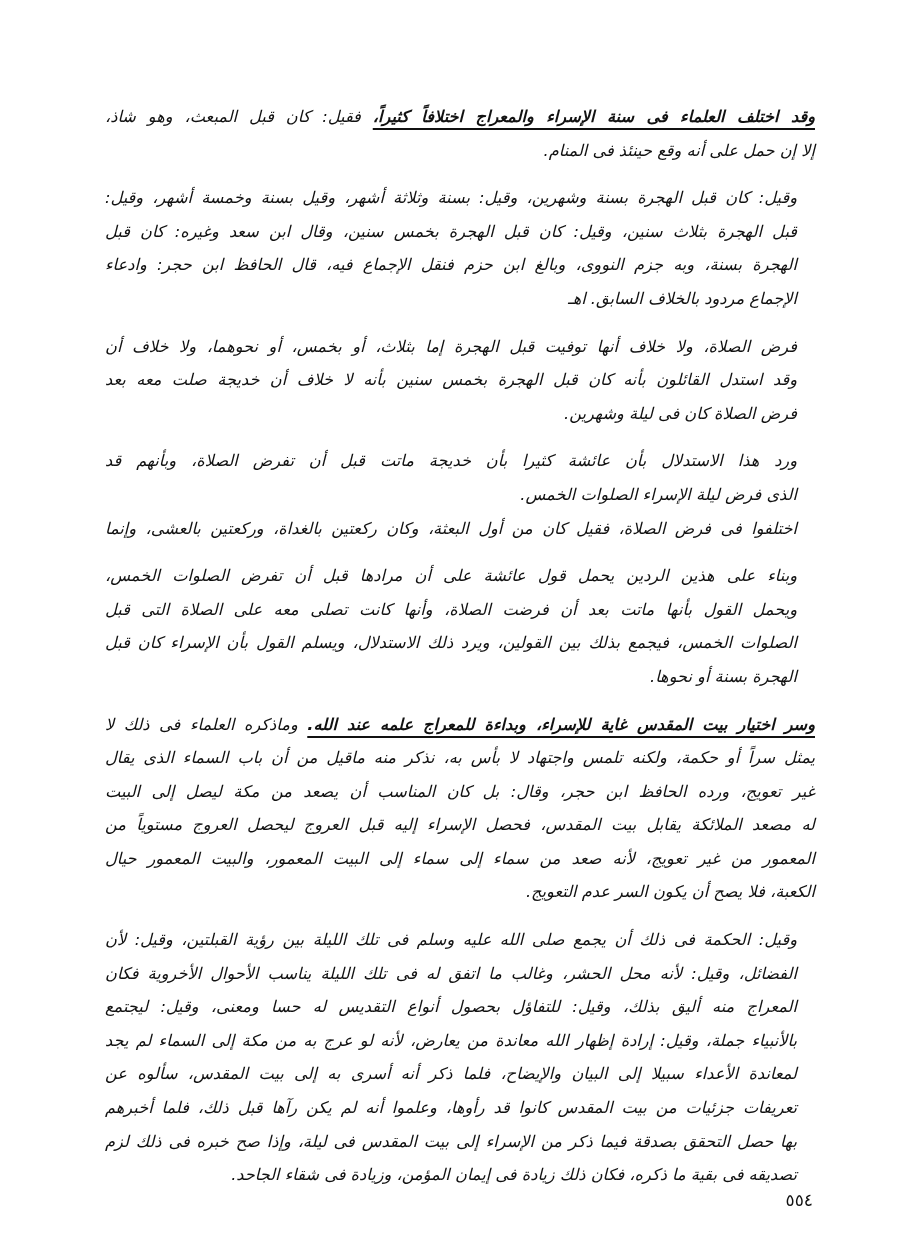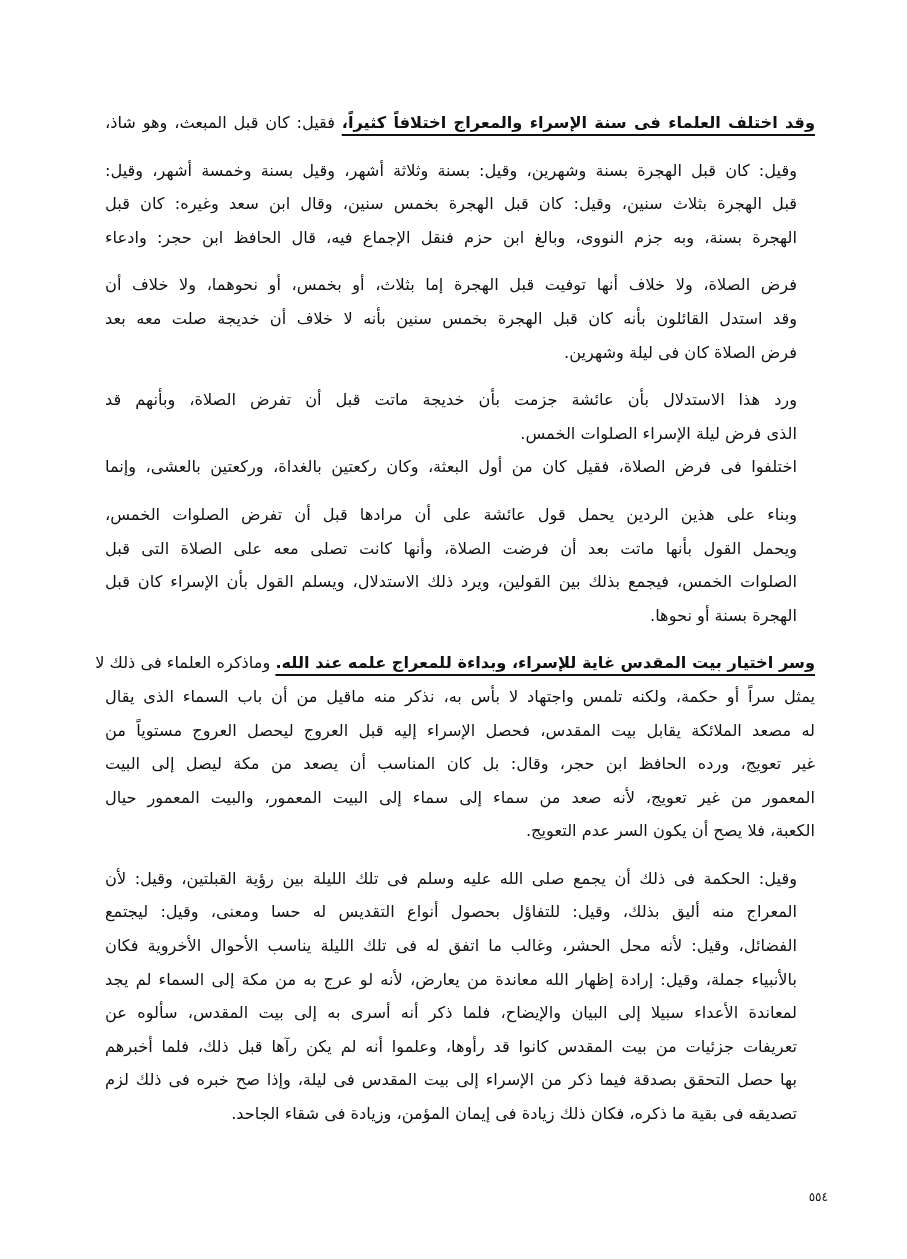--- a/index.html
+++ b/index.html
@@ -1,84 +1,86 @@
 <!DOCTYPE html>
 <html><head>
 <meta charset="utf-8">
 <style>
   html, body { margin: 0; padding: 0; background: #ffffff; }
   body {
     width: 907px; height: 1259px; position: relative; overflow: hidden;
     font-family: "DejaVu Sans", sans-serif; color: #111;
   }
   .page {
-    position: absolute; left: 105px; top: 106px; width: 710px;
+    position: absolute; left: 105px; top: 100px; width: 710px;
     direction: rtl; text-align: justify;
-    font-size: 16.2px; line-height: 33.6px;
+    font-size: 16.2px; line-height: 33.6px; font-style: italic;
   }
   .para { margin: 0 0 14px 0; text-indent: 18px; }
   .para.first { text-indent: 0; }
   .para .line { display: block; text-align: justify; text-align-last: justify; white-space: nowrap; }
   .para .line.last { text-align-last: right; }
   .heading {
     font-weight: bold; text-decoration: underline; text-underline-offset: 6px;
     text-decoration-thickness: 1.5px;
   }
   .page-number {
-    position: absolute; right: 79px; top: 1190px;
-    font-family: "DejaVu Sans", sans-serif; font-size: 12px; direction: rtl;
+    position: absolute; right: 94px; top: 1190px;
+    font-family: "DejaVu Sans", sans-serif; font-size: 17px; direction: rtl;
   }
 </style>
 </head>
 <body>
 
 <div class="page">
 
   <p class="para first">
     <span class="line"><span class="heading">وقد اختلف العلماء فى سنة الإسراء والمعراج اختلافاً كثيراً،</span><span> فقيل: كان قبل المبعث، وهو شاذ،</span></span>
+    <span class="line last">إلا إن حمل على أنه وقع حينئذ فى المنام.</span>
   </p>
 
   <p class="para">
     <span class="line">وقيل: كان قبل الهجرة بسنة وشهرين، وقيل: بسنة وثلاثة أشهر، وقيل بسنة وخمسة أشهر، وقيل:</span>
     <span class="line">قبل الهجرة بثلاث سنين، وقيل: كان قبل الهجرة بخمس سنين، وقال ابن سعد وغيره: كان قبل</span>
     <span class="line">الهجرة بسنة، وبه جزم النووى، وبالغ ابن حزم فنقل الإجماع فيه، قال الحافظ ابن حجر: وادعاء</span>
+    <span class="line last">الإجماع مردود بالخلاف السابق. اهـ</span>
   </p>
 
   <p class="para">
     <span class="line">فرض الصلاة، ولا خلاف أنها توفيت قبل الهجرة إما بثلاث، أو بخمس، أو نحوهما، ولا خلاف أن</span>
     <span class="line">وقد استدل القائلون بأنه كان قبل الهجرة بخمس سنين بأنه لا خلاف أن خديجة صلت معه بعد</span>
     <span class="line last">فرض الصلاة كان فى ليلة وشهرين.</span>
   </p>
 
   <p class="para">
-    <span class="line">ورد هذا الاستدلال بأن عائشة جزمت بأن خديجة ماتت قبل أن تفرض الصلاة، وبأنهم قد</span>
+    <span class="line">ورد هذا الاستدلال بأن عائشة كثيرا بأن خديجة ماتت قبل أن تفرض الصلاة، وبأنهم قد</span>
     <span class="line last">الذى فرض ليلة الإسراء الصلوات الخمس.</span>
     <span class="line">اختلفوا فى فرض الصلاة، فقيل كان من أول البعثة، وكان ركعتين بالغداة، وركعتين بالعشى، وإنما</span>
   </p>
 
   <p class="para">
     <span class="line">وبناء على هذين الردين يحمل قول عائشة على أن مرادها قبل أن تفرض الصلوات الخمس،</span>
     <span class="line">ويحمل القول بأنها ماتت بعد أن فرضت الصلاة، وأنها كانت تصلى معه على الصلاة التى قبل</span>
     <span class="line">الصلوات الخمس، فيجمع بذلك بين القولين، ويرد ذلك الاستدلال، ويسلم القول بأن الإسراء كان قبل</span>
     <span class="line last">الهجرة بسنة أو نحوها.</span>
   </p>
 
   <p class="para first">
     <span class="line"><span class="heading">وسر اختيار بيت المقدس غاية للإسراء، وبداءة للمعراج علمه عند الله.</span><span> وماذكره العلماء فى ذلك لا</span></span>
     <span class="line">يمثل سراً أو حكمة، ولكنه تلمس واجتهاد لا بأس به، نذكر منه ماقيل من أن باب السماء الذى يقال</span>
+    <span class="line">غير تعويج، ورده الحافظ ابن حجر، وقال: بل كان المناسب أن يصعد من مكة ليصل إلى البيت</span>
     <span class="line">له مصعد الملائكة يقابل بيت المقدس، فحصل الإسراء إليه قبل العروج ليحصل العروج مستوياً من</span>
-    <span class="line">غير تعويج، ورده الحافظ ابن حجر، وقال: بل كان المناسب أن يصعد من مكة ليصل إلى البيت</span>
     <span class="line">المعمور من غير تعويج، لأنه صعد من سماء إلى سماء إلى البيت المعمور، والبيت المعمور حيال</span>
     <span class="line last">الكعبة، فلا يصح أن يكون السر عدم التعويج.</span>
   </p>
 
   <p class="para">
     <span class="line">وقيل: الحكمة فى ذلك أن يجمع صلى الله عليه وسلم فى تلك الليلة بين رؤية القبلتين، وقيل: لأن</span>
+    <span class="line">الفضائل، وقيل: لأنه محل الحشر، وغالب ما اتفق له فى تلك الليلة يناسب الأحوال الأخروية فكان</span>
     <span class="line">المعراج منه أليق بذلك، وقيل: للتفاؤل بحصول أنواع التقديس له حسا ومعنى، وقيل: ليجتمع</span>
-    <span class="line">الفضائل، وقيل: لأنه محل الحشر، وغالب ما اتفق له فى تلك الليلة يناسب الأحوال الأخروية فكان</span>
     <span class="line">بالأنبياء جملة، وقيل: إرادة إظهار الله معاندة من يعارض، لأنه لو عرج به من مكة إلى السماء لم يجد</span>
     <span class="line">لمعاندة الأعداء سبيلا إلى البيان والإيضاح، فلما ذكر أنه أسرى به إلى بيت المقدس، سألوه عن</span>
     <span class="line">تعريفات جزئيات من بيت المقدس كانوا قد رأوها، وعلموا أنه لم يكن رآها قبل ذلك، فلما أخبرهم</span>
     <span class="line">بها حصل التحقق بصدقة فيما ذكر من الإسراء إلى بيت المقدس فى ليلة، وإذا صح خبره فى ذلك لزم</span>
     <span class="line last">تصديقه فى بقية ما ذكره، فكان ذلك زيادة فى إيمان المؤمن، وزيادة فى شقاء الجاحد.</span>
   </p>
 
 </div>
 
 <div class="page-number">٥٥٤</div>

